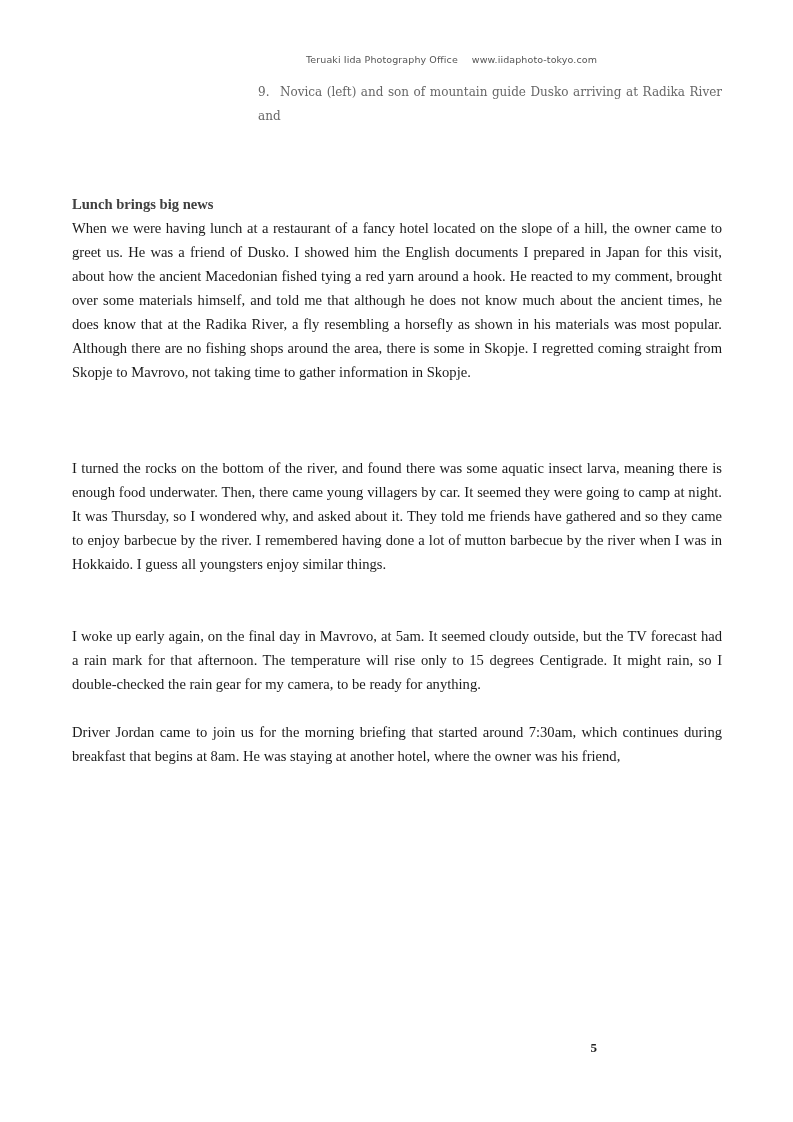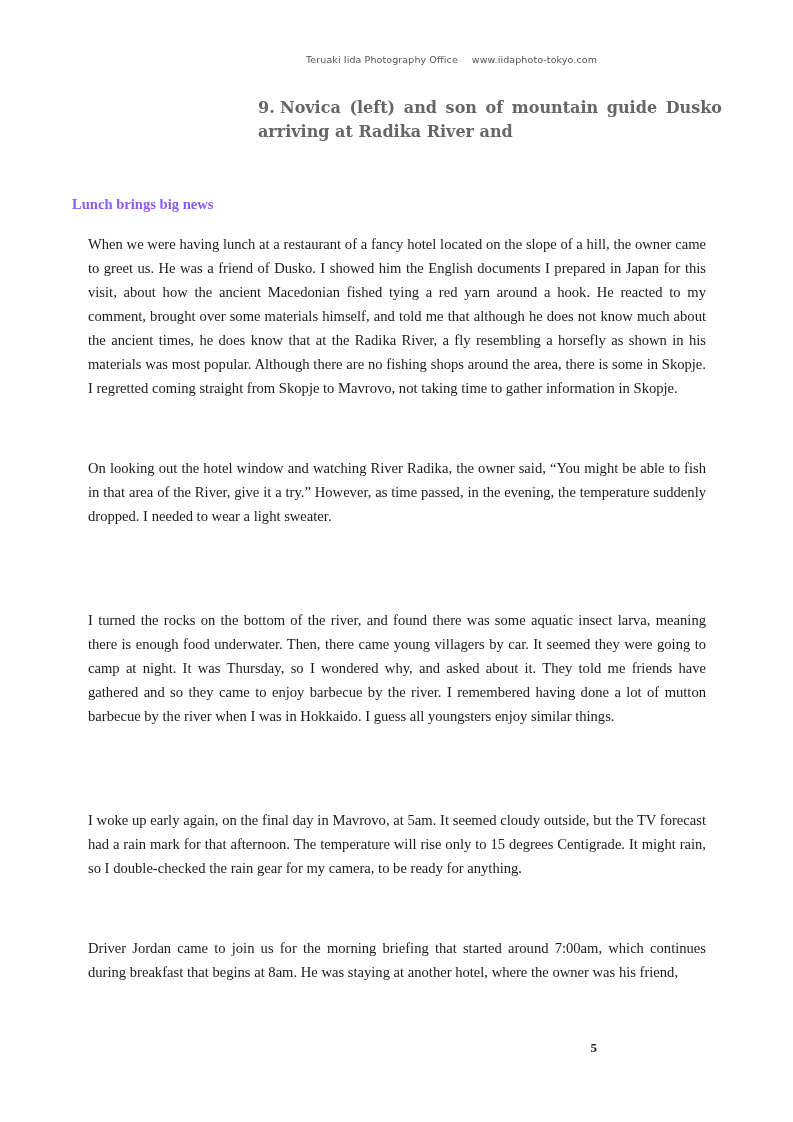--- a/index.html
+++ b/index.html
@@ -5,35 +5,35 @@
   html, body { margin: 0; padding: 0; background: #ffffff; }
   body { width: 793px; height: 1122px; position: relative; overflow: hidden; color: #222; }
   .page { position: absolute; left: 0; top: 0; width: 669px; height: 1122px; }
   .header {
     position: absolute; top: 54px; right: 72px;
     font-family: "DejaVu Sans", sans-serif; font-size: 9.5px; color: #555;
     letter-spacing: 0.1px; white-space: nowrap;
   }
   .header .gap { display: inline-block; width: 14px; }
   .caption {
-    position: absolute; left: 258px; top: 96px; width: 464px;
-    font-family: "DejaVu Serif", serif; font-size: 16px; color: #666;
-    line-height: 24px; text-align: justify; font-weight: bold;
+    position: absolute; left: 258px; top: 80px; width: 464px;
+    font-family: "DejaVu Serif", serif; font-size: 12px; color: #666;
+    line-height: 24px; text-align: justify;
   }
   .caption .num { display: inline-block; width: 22px; }
   .caption .indent { padding-left: 22px; }
   .body-text {
     position: absolute; left: 72px; width: 650px;
     font-family: "Liberation Serif", serif; font-size: 14.6px; color: #1a1a1a;
     line-height: 24px;
   }
-  .body-text p { margin: 16px; text-align: justify; }
+  .body-text p { margin: 0; text-align: justify; }
   .heading {
     font-family: "Liberation Serif", serif; font-weight: bold; font-size: 14.6px;
-    line-height: 24px; margin: 0; color: #8b5cf6;
+    line-height: 24px; margin: 0; color: #404040;
   }
   .spacer { height: 24px; }
   .page-number {
     position: absolute; right: 72px; top: 1040px;
     font-family: "Liberation Serif", serif; font-weight: bold; font-size: 13px; color: #222;
   }
 </style>
 </head>
 <body>
 
@@ -44,25 +44,24 @@
   </div>
 
   <div class="caption">
     <div><span class="num">9.</span><span>Novica (left) and son of mountain guide Dusko arriving at Radika River and</span></div>
   </div>
 
   <div class="body-text" style="top:192px;">
     <h3 class="heading">Lunch brings big news</h3>
     <p>When we were having lunch at a restaurant of a fancy hotel located on the slope of a hill, the owner came to greet us.   He was a friend of Dusko.   I showed him the English documents I prepared in Japan for this visit, about how the ancient Macedonian fished tying a red yarn around a hook. He reacted to my comment, brought over some materials himself, and told me that although he does not know much about the ancient times, he does know that at the Radika River, a fly resembling a horsefly as shown in his materials was most popular.   Although there are no fishing shops around the area, there is some in Skopje.   I regretted coming straight from Skopje to Mavrovo, not taking time to gather information in Skopje.</p>
     <div class="spacer"></div>
-    <p>On looking out the hotel window and watching River Radika, the owner said, “You might be able to fish in that area of the River, give it a try.” However, as time passed, in the evening, the temperature suddenly dropped.   I needed to wear a light sweater.</p>
     <div class="spacer"></div>
     <div class="spacer"></div>
     <p>I turned the rocks on the bottom of the river, and found there was some aquatic insect larva, meaning there is enough food underwater. Then, there came young villagers by car.   It seemed they were going to camp at night.   It was Thursday, so I wondered why, and asked about it.   They told me friends have gathered and so they came to enjoy barbecue by the river.   I remembered having done a lot of mutton barbecue by the river when I was in Hokkaido.   I guess all youngsters enjoy similar things.</p>
     <div class="spacer"></div>
     <div class="spacer"></div>
     <p>I woke up early again, on the final day in Mavrovo, at 5am.   It seemed cloudy outside, but the TV forecast had a rain mark for that afternoon.   The temperature will rise only to 15 degrees Centigrade. It might rain, so I double-checked the rain gear for my camera, to be ready for anything.</p>
     <div class="spacer"></div>
-    <p>Driver Jordan came to join us for the morning briefing that started around 7:00am, which continues during breakfast that begins at 8am.   He was staying at another hotel, where the owner was his friend,</p>
+    <p>Driver Jordan came to join us for the morning briefing that started around 7:30am, which continues during breakfast that begins at 8am.   He was staying at another hotel, where the owner was his friend,</p>
   </div>
 
   <div class="page-number">5</div>
 </div>
 
 </body></html>

